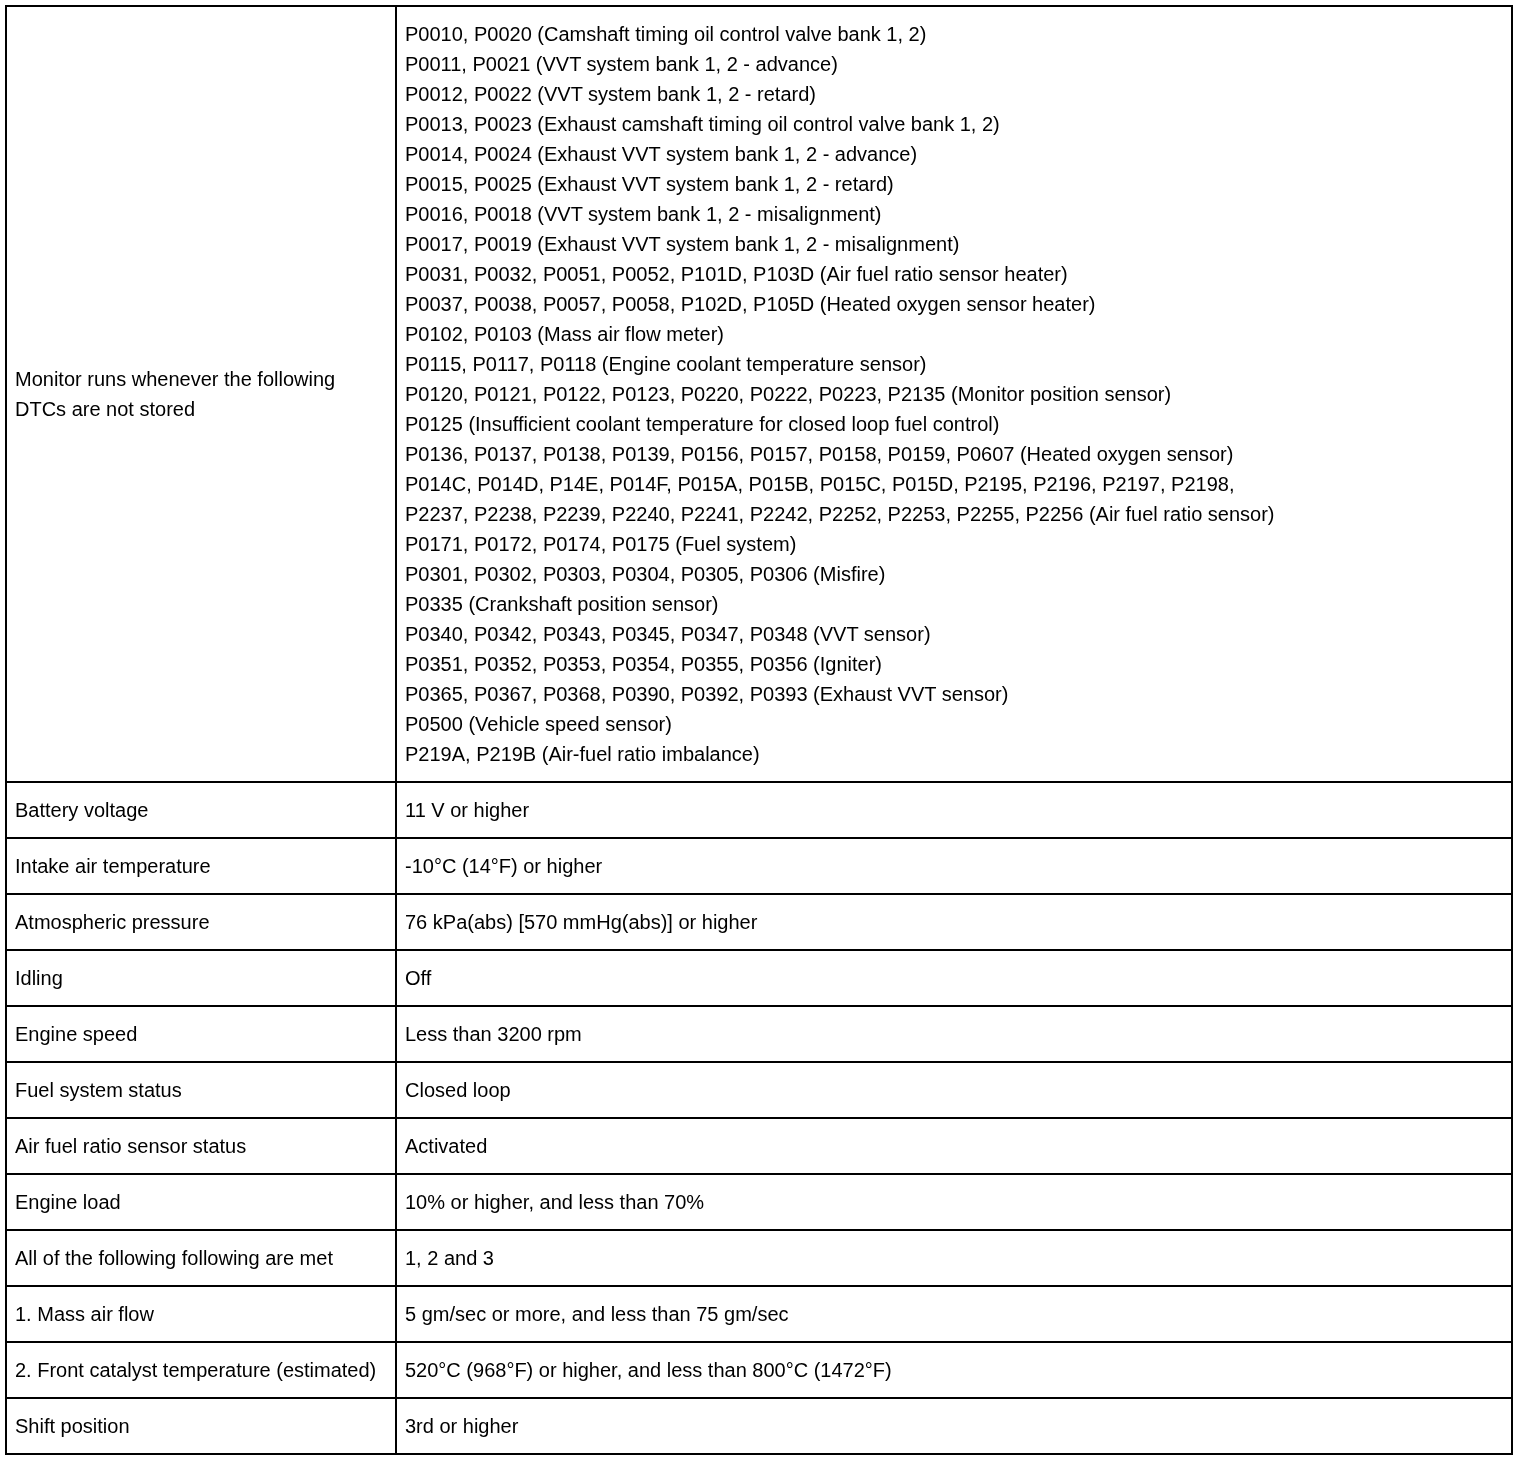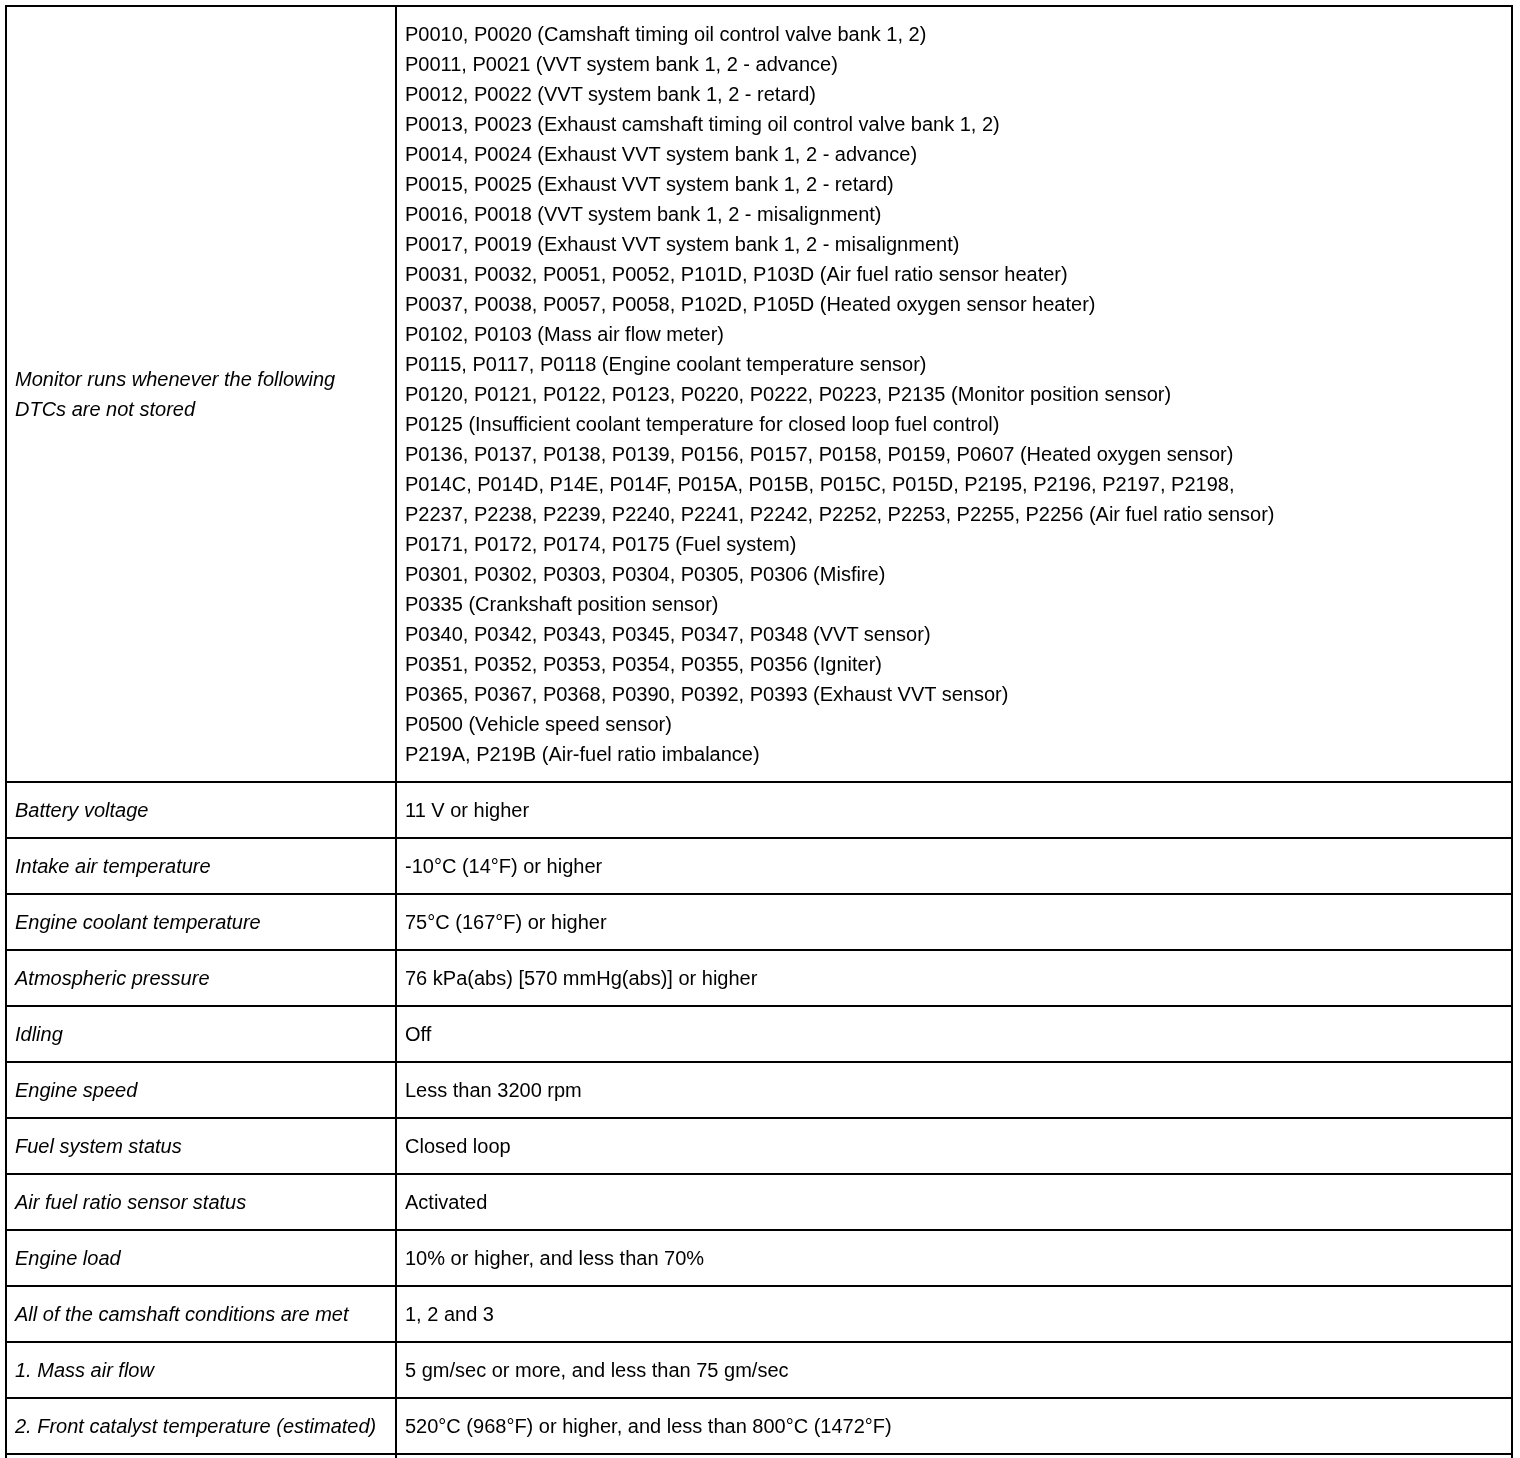--- a/index.html
+++ b/index.html
@@ -26,21 +26,20 @@
   table.conditions-table td {
     border: 2px solid #000000;
     padding: 12px 8px;
     font-size: 20px;
     line-height: 30px;
     vertical-align: middle;
     word-wrap: break-word;
   }
   td.label-cell {
     width: 372px;
-    font-style: italic;
   }
   td.value-cell {
     width: auto;
   }
   .value-line {
     white-space: normal;
   }
 </style>
 </head>
 <body>
@@ -84,26 +83,20 @@
             <div class="value-line">11 V or higher</div>
           </td>
         </tr>
         <tr>
           <td class="label-cell">Intake air temperature</td>
           <td class="value-cell">
             <div class="value-line">-10°C (14°F) or higher</div>
           </td>
         </tr>
         <tr>
-          <td class="label-cell">Engine coolant temperature</td>
-          <td class="value-cell">
-            <div class="value-line">75°C (167°F) or higher</div>
-          </td>
-        </tr>
-        <tr>
           <td class="label-cell">Atmospheric pressure</td>
           <td class="value-cell">
             <div class="value-line">76 kPa(abs) [570 mmHg(abs)] or higher</div>
           </td>
         </tr>
         <tr>
           <td class="label-cell">Idling</td>
           <td class="value-cell">
             <div class="value-line">Off</div>
           </td>
@@ -126,21 +119,21 @@
             <div class="value-line">Activated</div>
           </td>
         </tr>
         <tr>
           <td class="label-cell">Engine load</td>
           <td class="value-cell">
             <div class="value-line">10% or higher, and less than 70%</div>
           </td>
         </tr>
         <tr>
-          <td class="label-cell">All of the camshaft conditions are met</td>
+          <td class="label-cell">All of the following following are met</td>
           <td class="value-cell">
             <div class="value-line">1, 2 and 3</div>
           </td>
         </tr>
         <tr>
           <td class="label-cell">1. Mass air flow</td>
           <td class="value-cell">
             <div class="value-line">5 gm/sec or more, and less than 75 gm/sec</div>
           </td>
         </tr>

